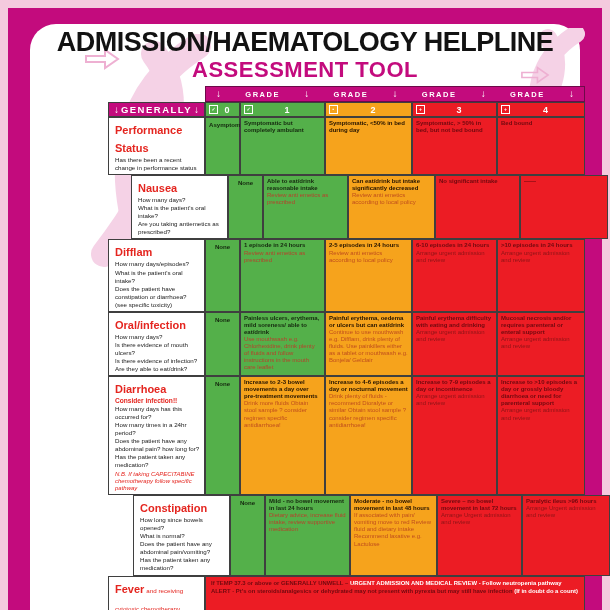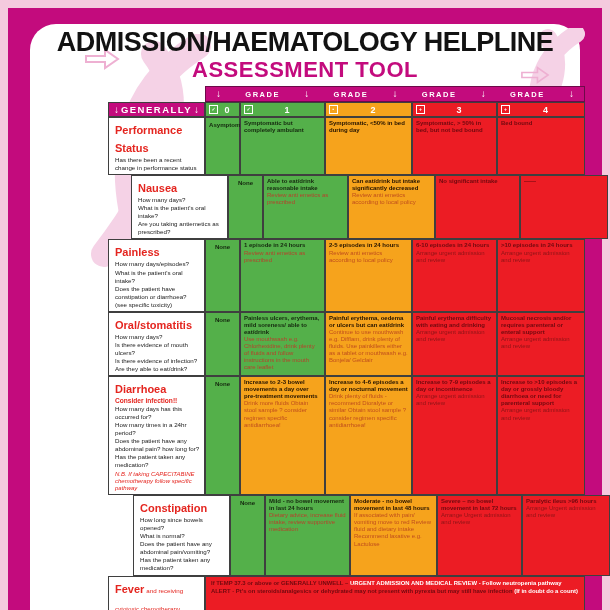--- a/index.html
+++ b/index.html
@@ -154,21 +154,21 @@
       </div>
       <div class="cell bg-red">
         <div class="cell-main">No significant intake</div>
       </div>
       <div class="cell bg-red">
         <div class="cell-main">——</div>
       </div>
     </div>
     <div class="trow" style="min-height: 38px;">
       <div class="lcell">
-        <div><span class="row-title">Painless</span></div>
+        <div><span class="row-title">Difflam</span></div>
         <div class="q">How many days/episodes?</div>
         <div class="q">What is the patient's oral intake?</div>
         <div class="q">Does the patient have constipation or diarrhoea?</div>
         <div class="q">(see specific toxicity)</div>
       </div>
       <div class="cell bg-green g0">
         <div class="cell-main">None</div>
       </div>
       <div class="cell bg-green">
         <div class="cell-main">1 episode in 24 hours</div>
@@ -182,21 +182,21 @@
         <div class="cell-main">6-10 episodes in 24 hours</div>
         <div class="cell-action">Arrange urgent admission and review</div>
       </div>
       <div class="cell bg-red">
         <div class="cell-main">&gt;10 episodes in 24 hours</div>
         <div class="cell-action">Arrange urgent admission and review</div>
       </div>
     </div>
     <div class="trow" style="min-height: 55px;">
       <div class="lcell">
-        <div><span class="row-title">Oral/stomatitis</span></div>
+        <div><span class="row-title">Oral/infection</span></div>
         <div class="q">How many days?</div>
         <div class="q">Is there evidence of mouth ulcers?</div>
         <div class="q">Is there evidence of infection?</div>
         <div class="q">Are they able to eat/drink?</div>
       </div>
       <div class="cell bg-green g0">
         <div class="cell-main">None</div>
       </div>
       <div class="cell bg-green">
         <div class="cell-main">Painless ulcers, erythema, mild soreness/ able to eat/drink</div>

